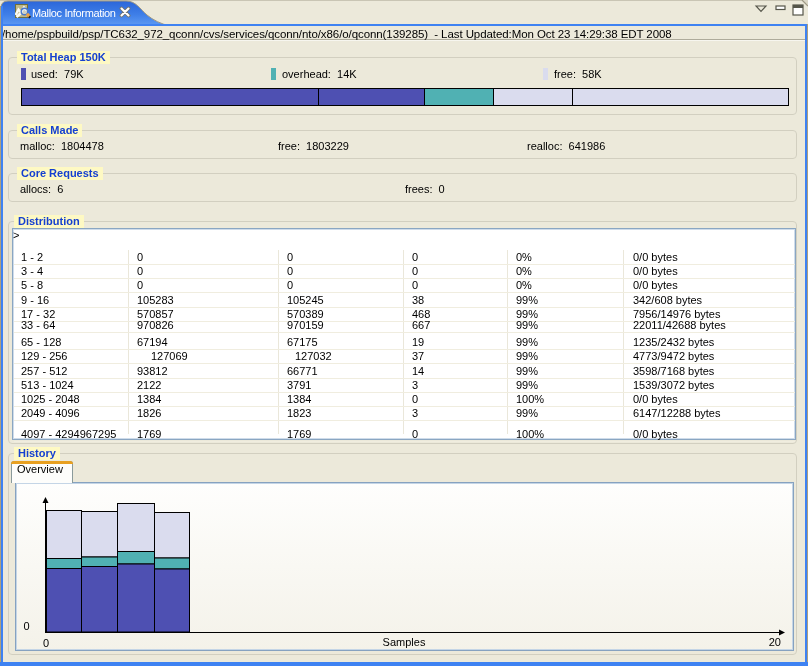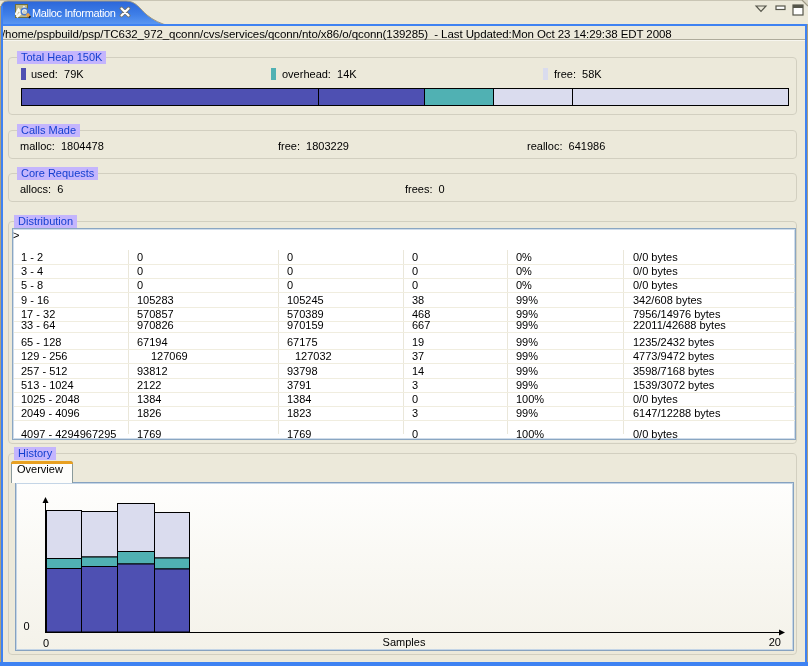--- a/index.html
+++ b/index.html
@@ -9,21 +9,21 @@
 
 #topbar { left:0; top:0; width:808px; height:24px; background:#ece9da; border-top:1px solid #c9c5b4; }
 #bluestrip { left:0; top:24px; width:808px; height:2px; background:#3e82f2; }
 #tabsvg { left:0; top:0; }
 #tabtitle { left:32px; top:7px; color:#fff; font-size:11px; letter-spacing:-0.35px; }
 
 #pathbar { left:0; top:26px; width:808px; height:14px; background:#ece9da; border-bottom:1px solid #aeab9b; box-shadow:0 1px 0 #f7f6ef; }
 #pathtext { left:2px; top:28px; font-size:11.5px; letter-spacing:-0.08px; white-space:nowrap; }
 
 .group { left:8px; width:789px; border:1px solid #d2cfc0; border-radius:4px; }
-.glabel { position:absolute; top:-7px; left:8px; background:#c4b5fd; padding:0 4px; color:#1540d0; font-size:11px; line-height:13px; white-space:nowrap; }
+.glabel { position:absolute; top:-7px; left:8px; background:#fef9c3; padding:0 4px; color:#1540d0; font-size:11px; line-height:13px; white-space:nowrap;font-weight:bold; }
 .t { position:absolute; font-size:11px; line-height:12px; white-space:nowrap; }
 .chip { position:absolute; width:5px; height:12px; }
 
 #dtable { left:12px; top:228px; width:784px; height:212px; background:#fff; border:1px solid #8aa6c2; box-shadow:inset 0 0 0 1px #cfdcea; }
 #dhead { position:absolute; left:1px; top:1px; width:781px; height:20px; background:#eeebdf; border-bottom:1px solid #c9c5b4; }
 .hsep { position:absolute; top:3px; width:1px; height:14px; background:#bdb9a8; }
 .vline { position:absolute; top:21px; width:1px; height:184px; background:#eae7da; }
 .hcell { position:absolute; top:5px; font-size:11px; white-space:nowrap; }
 .row { position:absolute; left:1px; width:781px; height:15px; border-bottom:1px solid #f0eddf; }
 .cell { position:absolute; top:1px; font-size:11px; white-space:nowrap; }
@@ -179,21 +179,21 @@
       <span class="cell" style="left:7px;">129 - 256</span>
       <span class="cell" style="left:123px;margin-left:14px;">127069</span>
       <span class="cell" style="left:281px;">127032</span>
       <span class="cell" style="left:398px;">37</span>
       <span class="cell" style="left:502px;">99%</span>
       <span class="cell" style="left:619px;">4773/9472 bytes</span>
     </div>
     <div class="row" style="top:134.6px;">
       <span class="cell" style="left:7px;">257 - 512</span>
       <span class="cell" style="left:123px;">93812</span>
-      <span class="cell" style="left:273px;">93798</span>
+      <span class="cell" style="left:273px;">66771</span>
       <span class="cell" style="left:398px;">14</span>
       <span class="cell" style="left:502px;">99%</span>
       <span class="cell" style="left:619px;">3598/7168 bytes</span>
     </div>
     <div class="row" style="top:148.8px;">
       <span class="cell" style="left:7px;">513 - 1024</span>
       <span class="cell" style="left:123px;">2122</span>
       <span class="cell" style="left:273px;">3791</span>
       <span class="cell" style="left:398px;">3</span>
       <span class="cell" style="left:502px;">99%</span>

